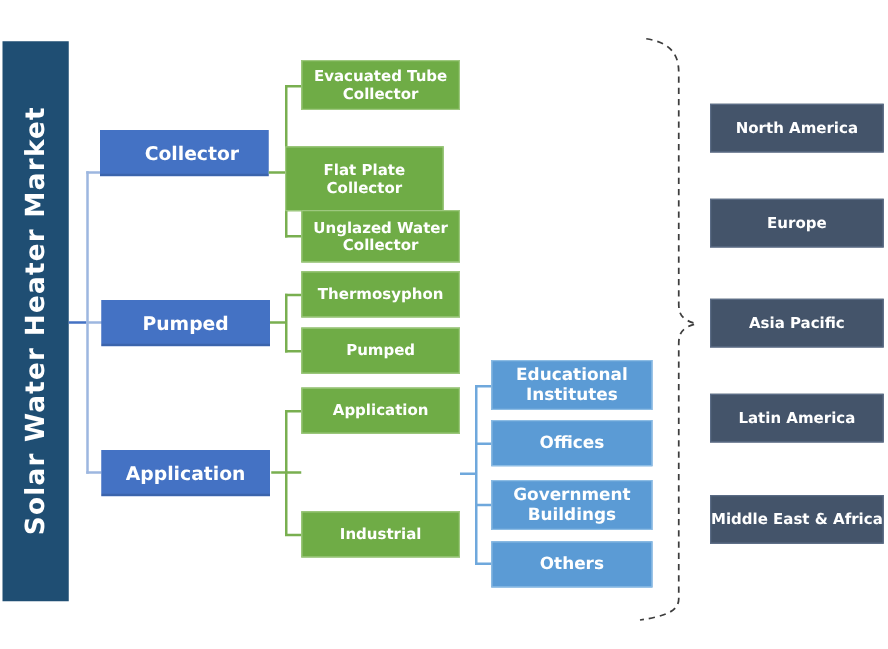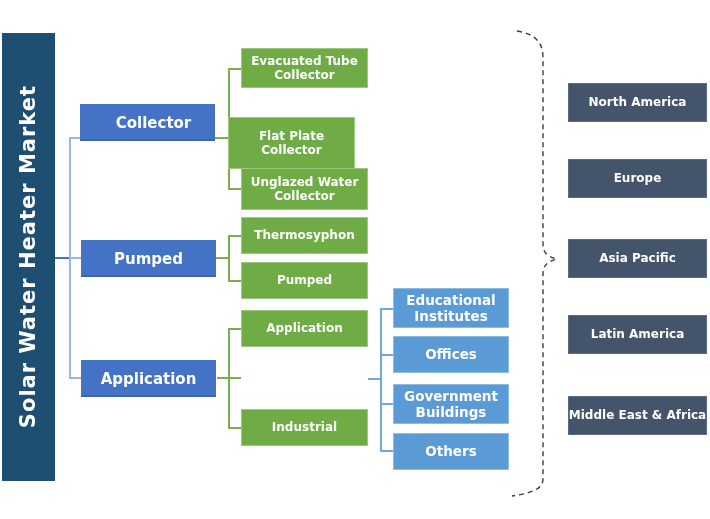--- a/index.html
+++ b/index.html
@@ -21,21 +21,21 @@
   }
   .cat{
     width:135px;height:37px;background:var(--category,#4472C4);
     font-size:15px;box-shadow:inset 0 -2px 0 rgba(0,0,0,0.12);
   }
   .seg{
     width:127px;background:var(--segment,#6FAC46);
     border:1px solid #9dc87e;font-size:12px;
   }
   .sub{
-    width:116px;background:var(--subsegment,#5B9BD5);
+    width:129px;background:var(--subsegment,#5B9BD5);
     border:1px solid #8cbce4;font-size:13.5px;
   }
   .reg{
     left:568px;width:139px;height:39px;background:var(--region,#44546A);
     border:1px solid #5a6b85;font-size:12px;white-space:nowrap;
   }
   .hline,.vline{position:absolute;}
   .hline{height:2px;}
   .vline{width:2px;}
   .c-blue{background:var(--connector-blue,#9DB7E0);}

